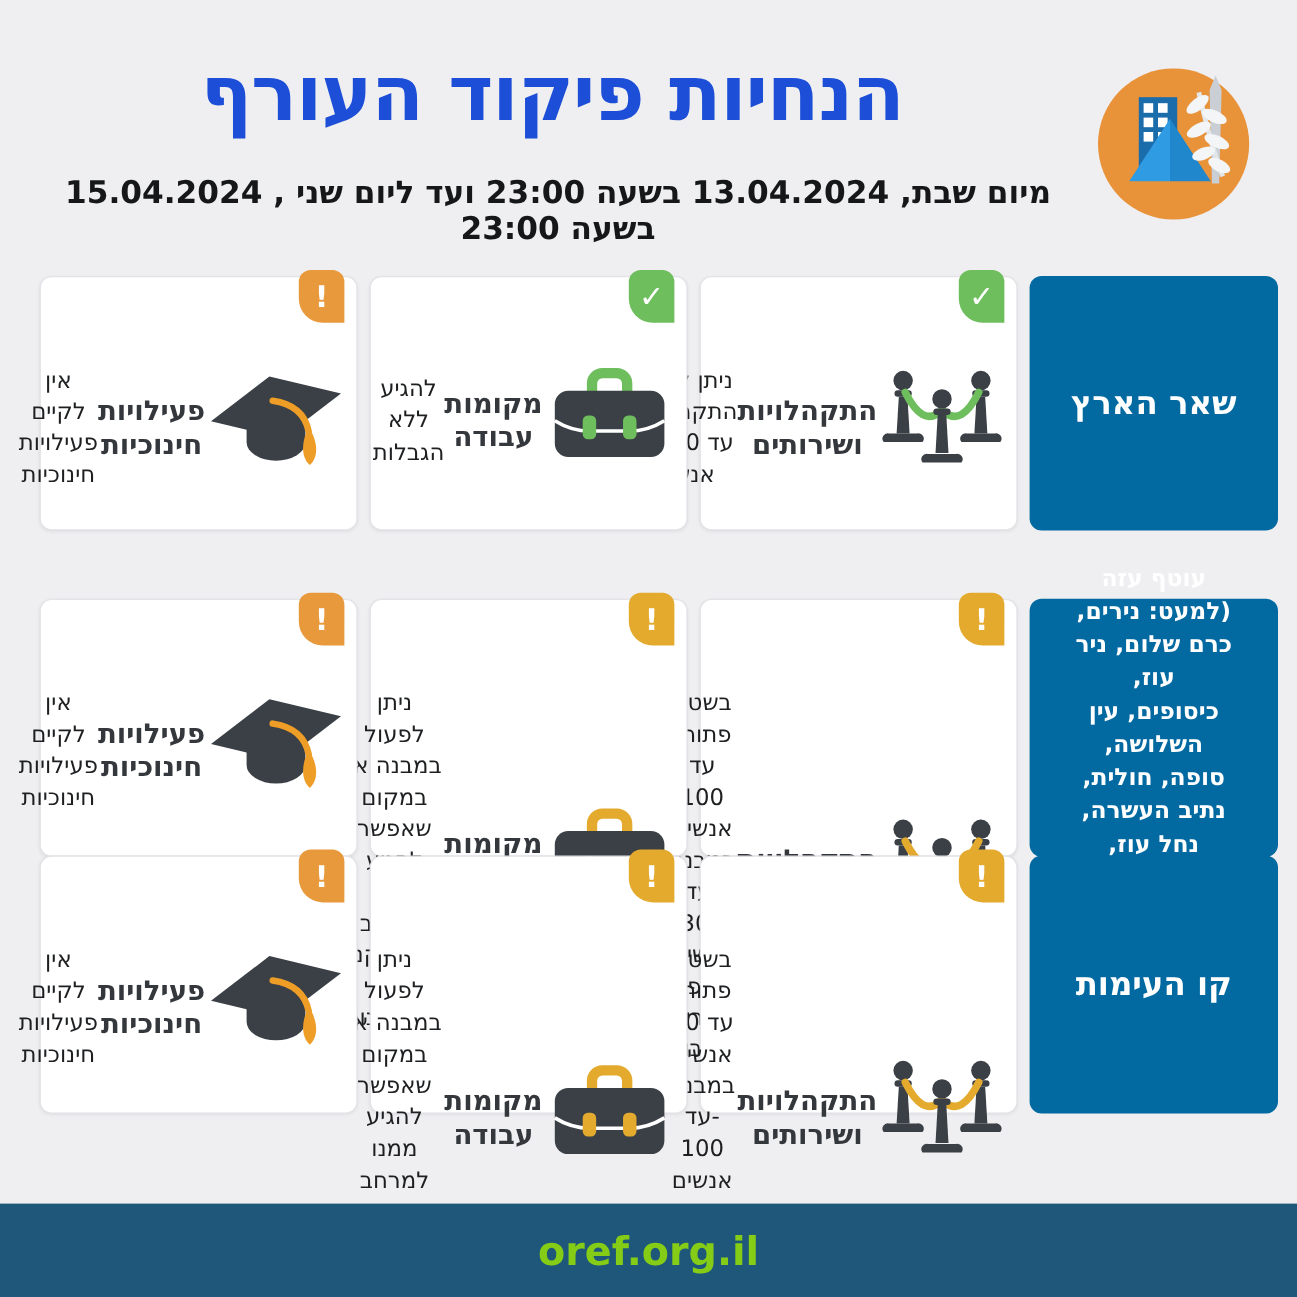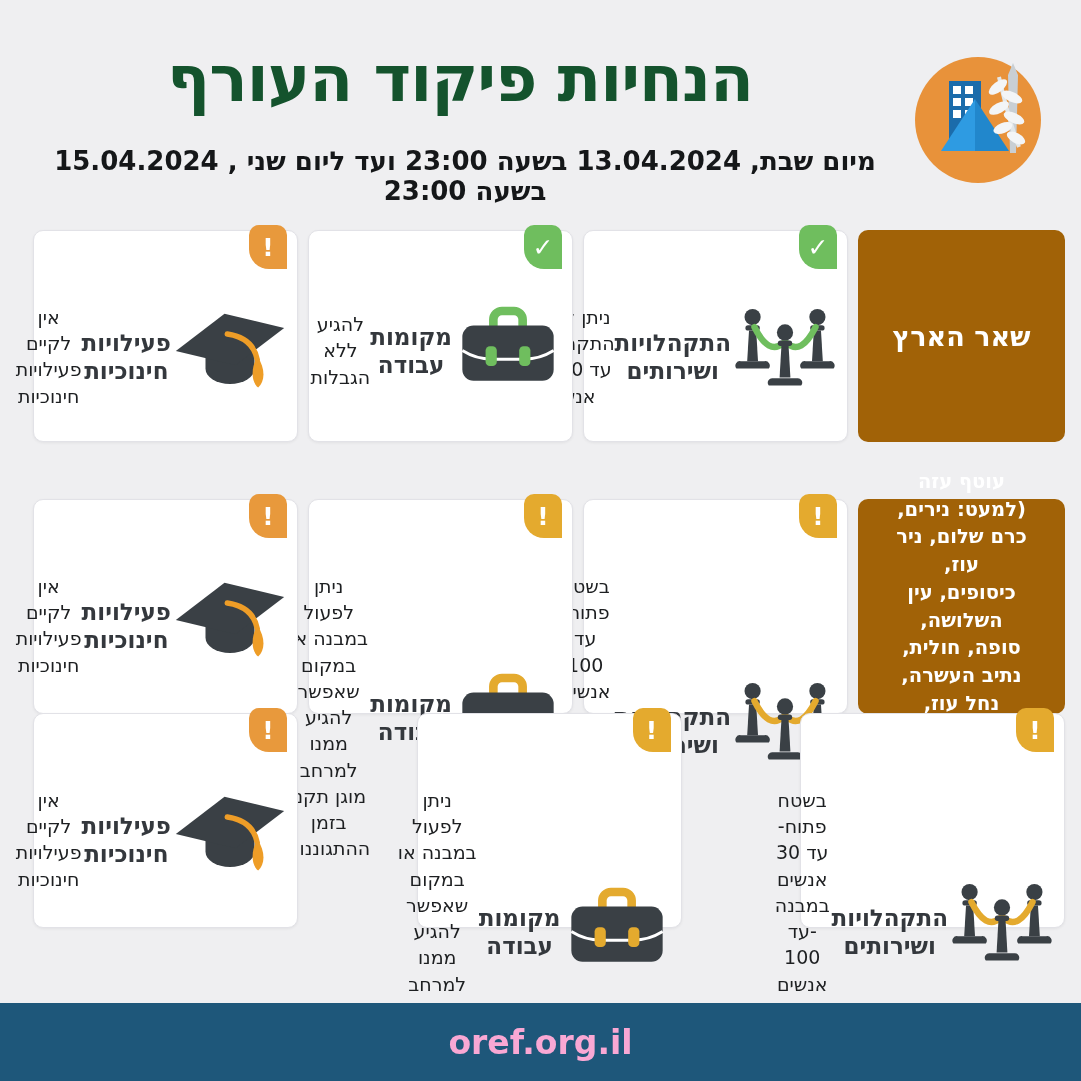--- a/index.html
+++ b/index.html
@@ -3,37 +3,37 @@
 <meta charset="utf-8">
 <style>
   html,body{margin:0;padding:0;background:#efeff1;}
   .canvas{
     position:relative;width:1081px;height:1081px;background:#efeff1;
     font-family:"DejaVu Sans",sans-serif;direction:rtl;overflow:hidden;margin:0 auto;
   }
   
   .page-title{
     position:absolute;left:30px;top:36px;width:860px;text-align:center;
-    font-size:64px;font-weight:bold;color:#14532d;letter-spacing:-1px;line-height:1.35;
+    font-size:64px;font-weight:bold;color:#1d4ed8;letter-spacing:-1px;line-height:1.35;
   }
   .page-subtitle{
     position:absolute;left:40px;top:146px;width:850px;text-align:center;
     font-size:26px;font-weight:bold;color:#151719;
   }
   .logo{position:absolute;left:913px;top:55px;width:130px;height:130px;}
   
   .zone-row{
     position:absolute;left:33px;width:1032px;display:flex;
     justify-content:space-between;align-items:stretch;
   }
   .row-0{top:230px;height:212px;}
   .row-1{top:499px;height:215px;}
   .row-2{top:713px;height:215px;}
   .region-label{
-    width:207px;flex:0 0 207px;background:#a16207;border-radius:10px;
+    width:207px;flex:0 0 207px;background:#0369a1;border-radius:10px;
     color:#ffffff;font-weight:bold;display:flex;align-items:center;justify-content:center;
     text-align:center;font-size:27px;padding:0 24px;box-sizing:border-box;
   }
   .region-label.small{font-size:19.5px;line-height:1.42;white-space:pre-line;}
   
   .card{
     position:relative;width:265px;flex:0 0 265px;background:#ffffff;
     border:1px solid #e2e2e7;border-radius:10px;box-shadow:0 1px 3px rgba(0,0,0,.06);
     box-sizing:border-box;
   }
@@ -54,21 +54,21 @@
   .accent-green{--accent:#6fbe5e;}
   .accent-gold{--accent:#e4aa2e;}
   .accent-orange{--accent:#e8993c;}
   .badge{background:var(--accent);}
   .canvas{--tassel:#ee9d27;--icondark:#3a4045;}
   
   .footer{
     position:absolute;left:0;top:1003px;width:1081px;height:78px;background:#1e577a;
     display:flex;align-items:center;justify-content:center;gap:14px;
   }
-  .footer span{color:#f9a8d4;font-weight:bold;font-size:30px;}
+  .footer span{color:#84cc16;font-weight:bold;font-size:30px;}
   .footer .site{direction:ltr;unicode-bidi:isolate;font-size:33px;}
   .svg-defs{position:absolute;width:0;height:0;overflow:hidden;}
 </style>
 </head>
 <body>
 
 <svg class="svg-defs" aria-hidden="true">
   <defs>
     <symbol id="ic-queue" viewBox="0 0 120 104">
       <g fill="#3a4045">
@@ -227,20 +227,21 @@
               <use href="#ic-cap"></use>
             </svg>
           </div>
         <div class="card-title">פעילויות חינוכיות</div>
         <div class="card-text">אין לקיים פעילויות חינוכיות</div>
       </div>
     </div>
   </div>
 
   <div class="zone-row row-2">
+    <div class="region-label">קו העימות</div>
     <div class="card accent-gold">
       <div class="badge">!</div>
       <div class="card-inner">
         <div class="icon-box">
             <svg width="108" height="94">
               <use href="#ic-queue"></use>
             </svg>
           </div>
         <div class="card-title">התקהלויות ושירותים</div>
         <div class="card-text">בשטח פתוח- עד 30 אנשים

